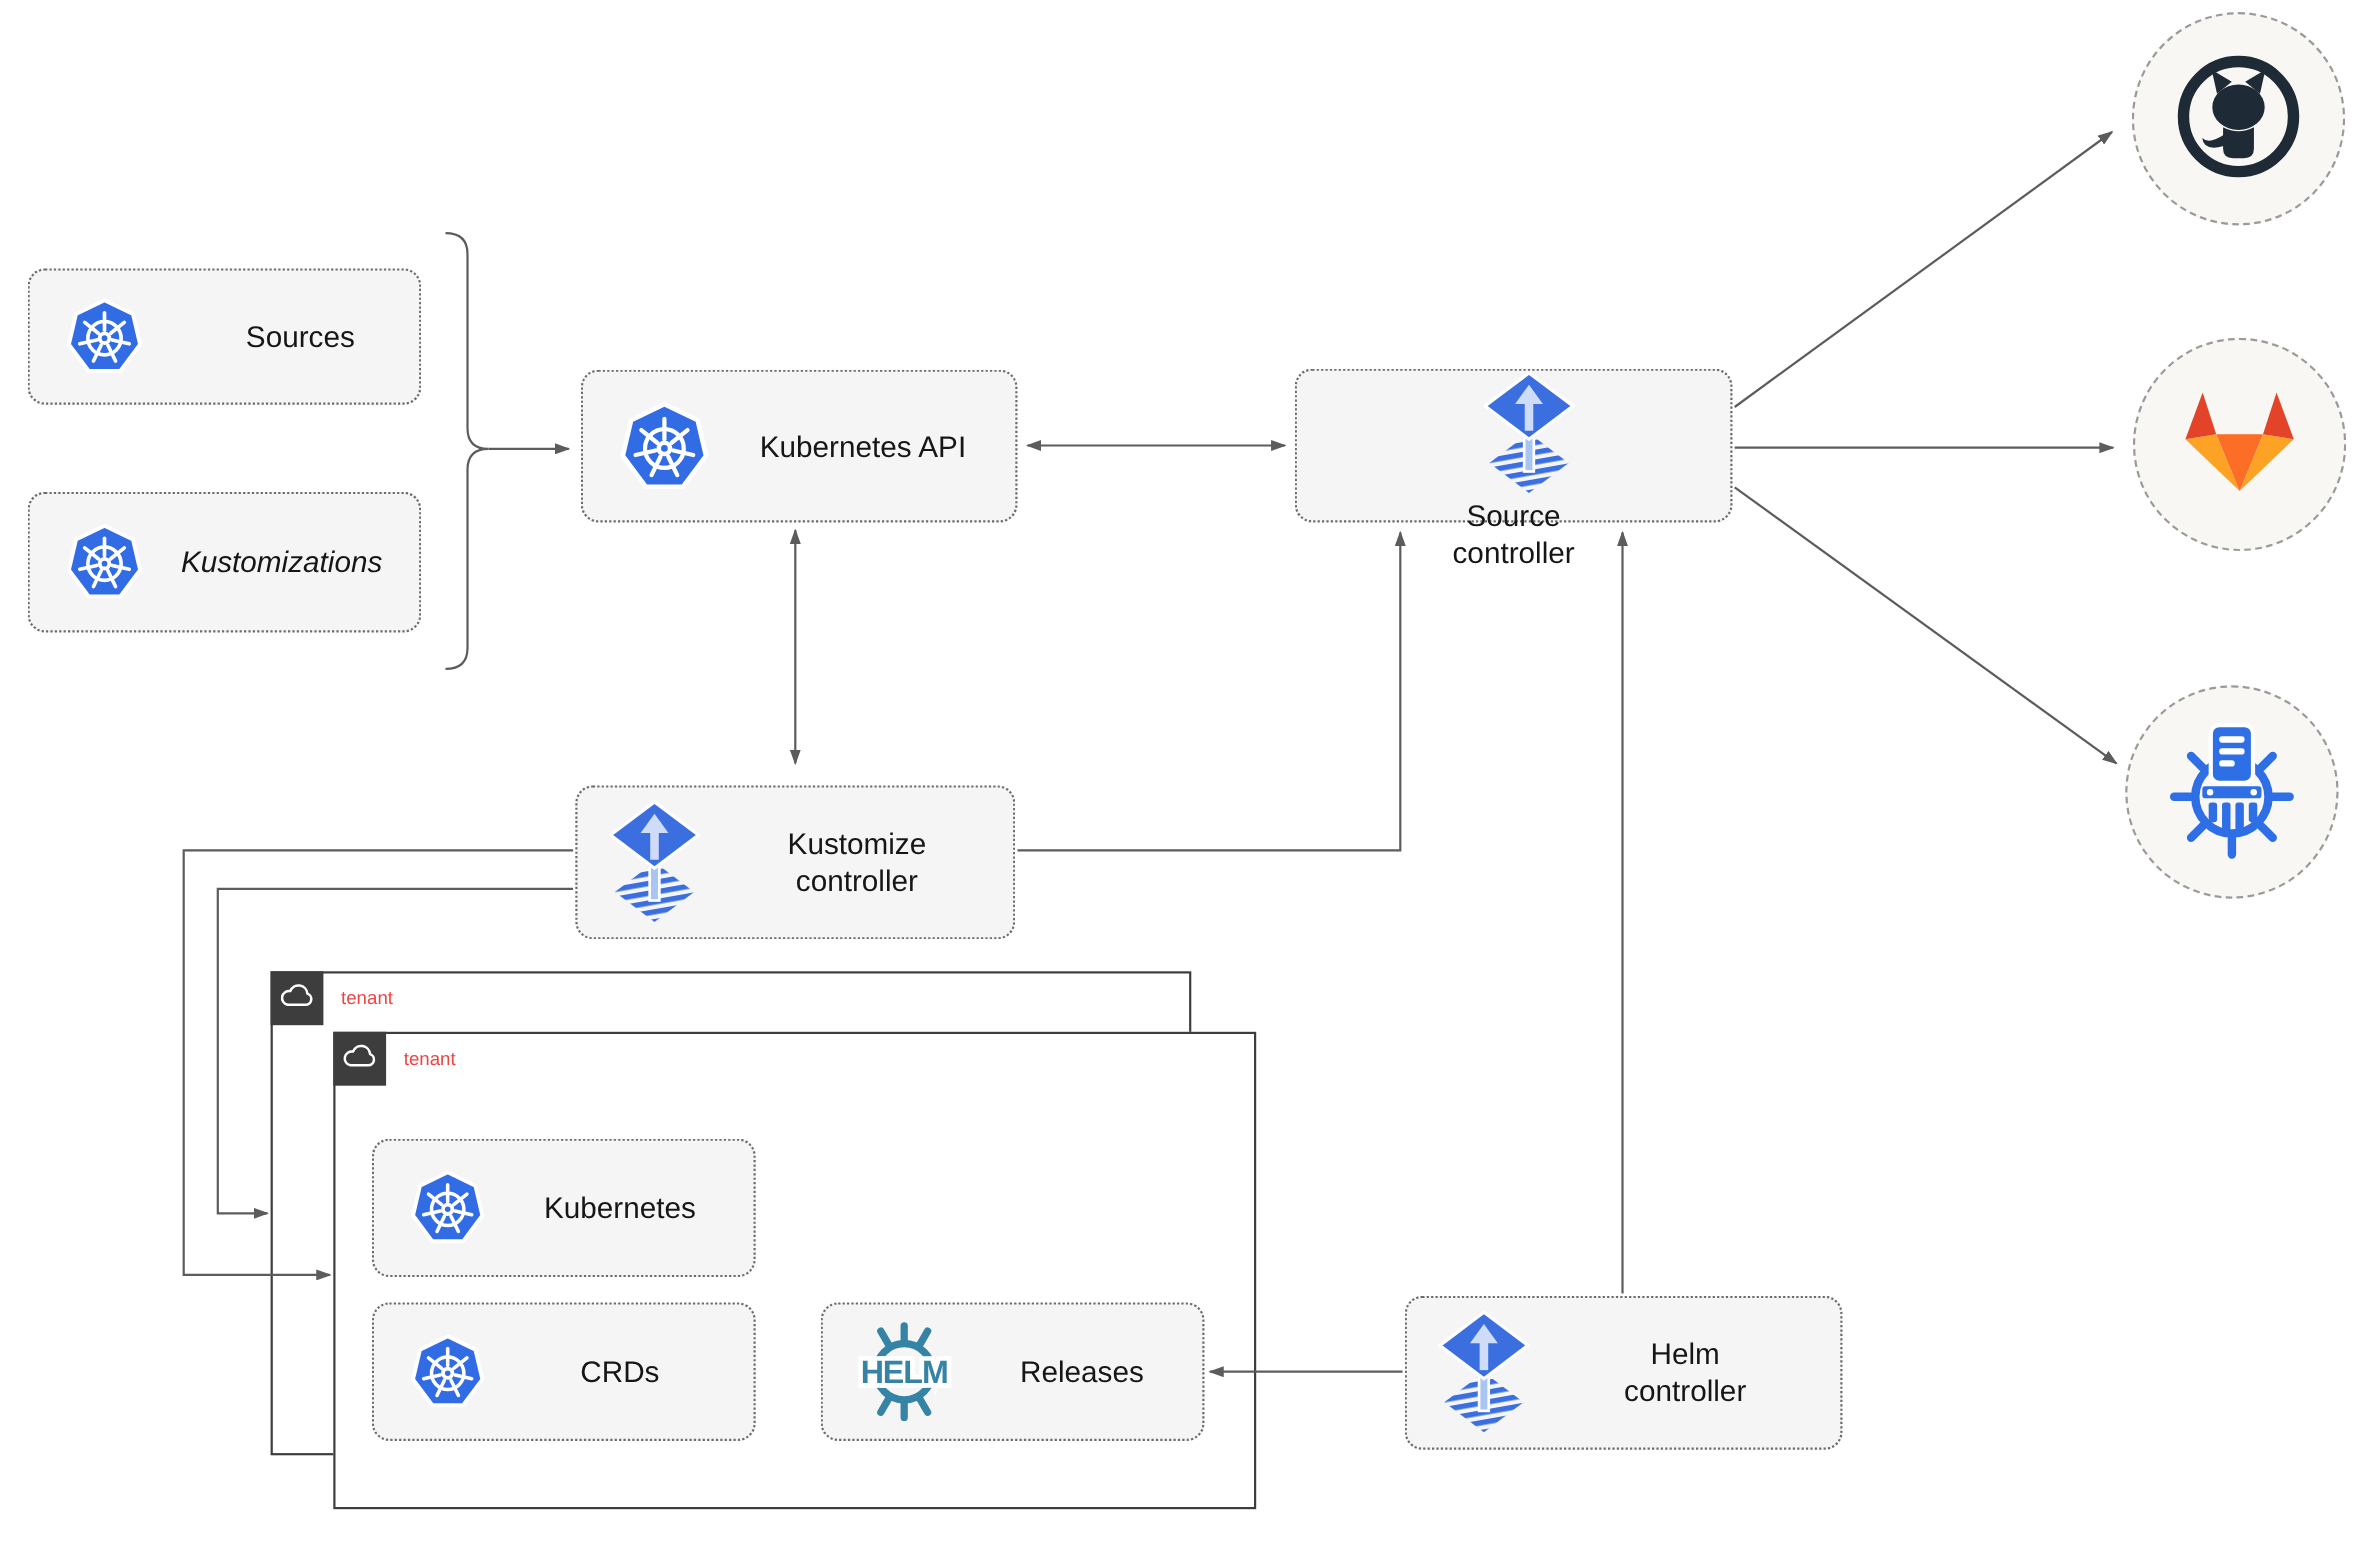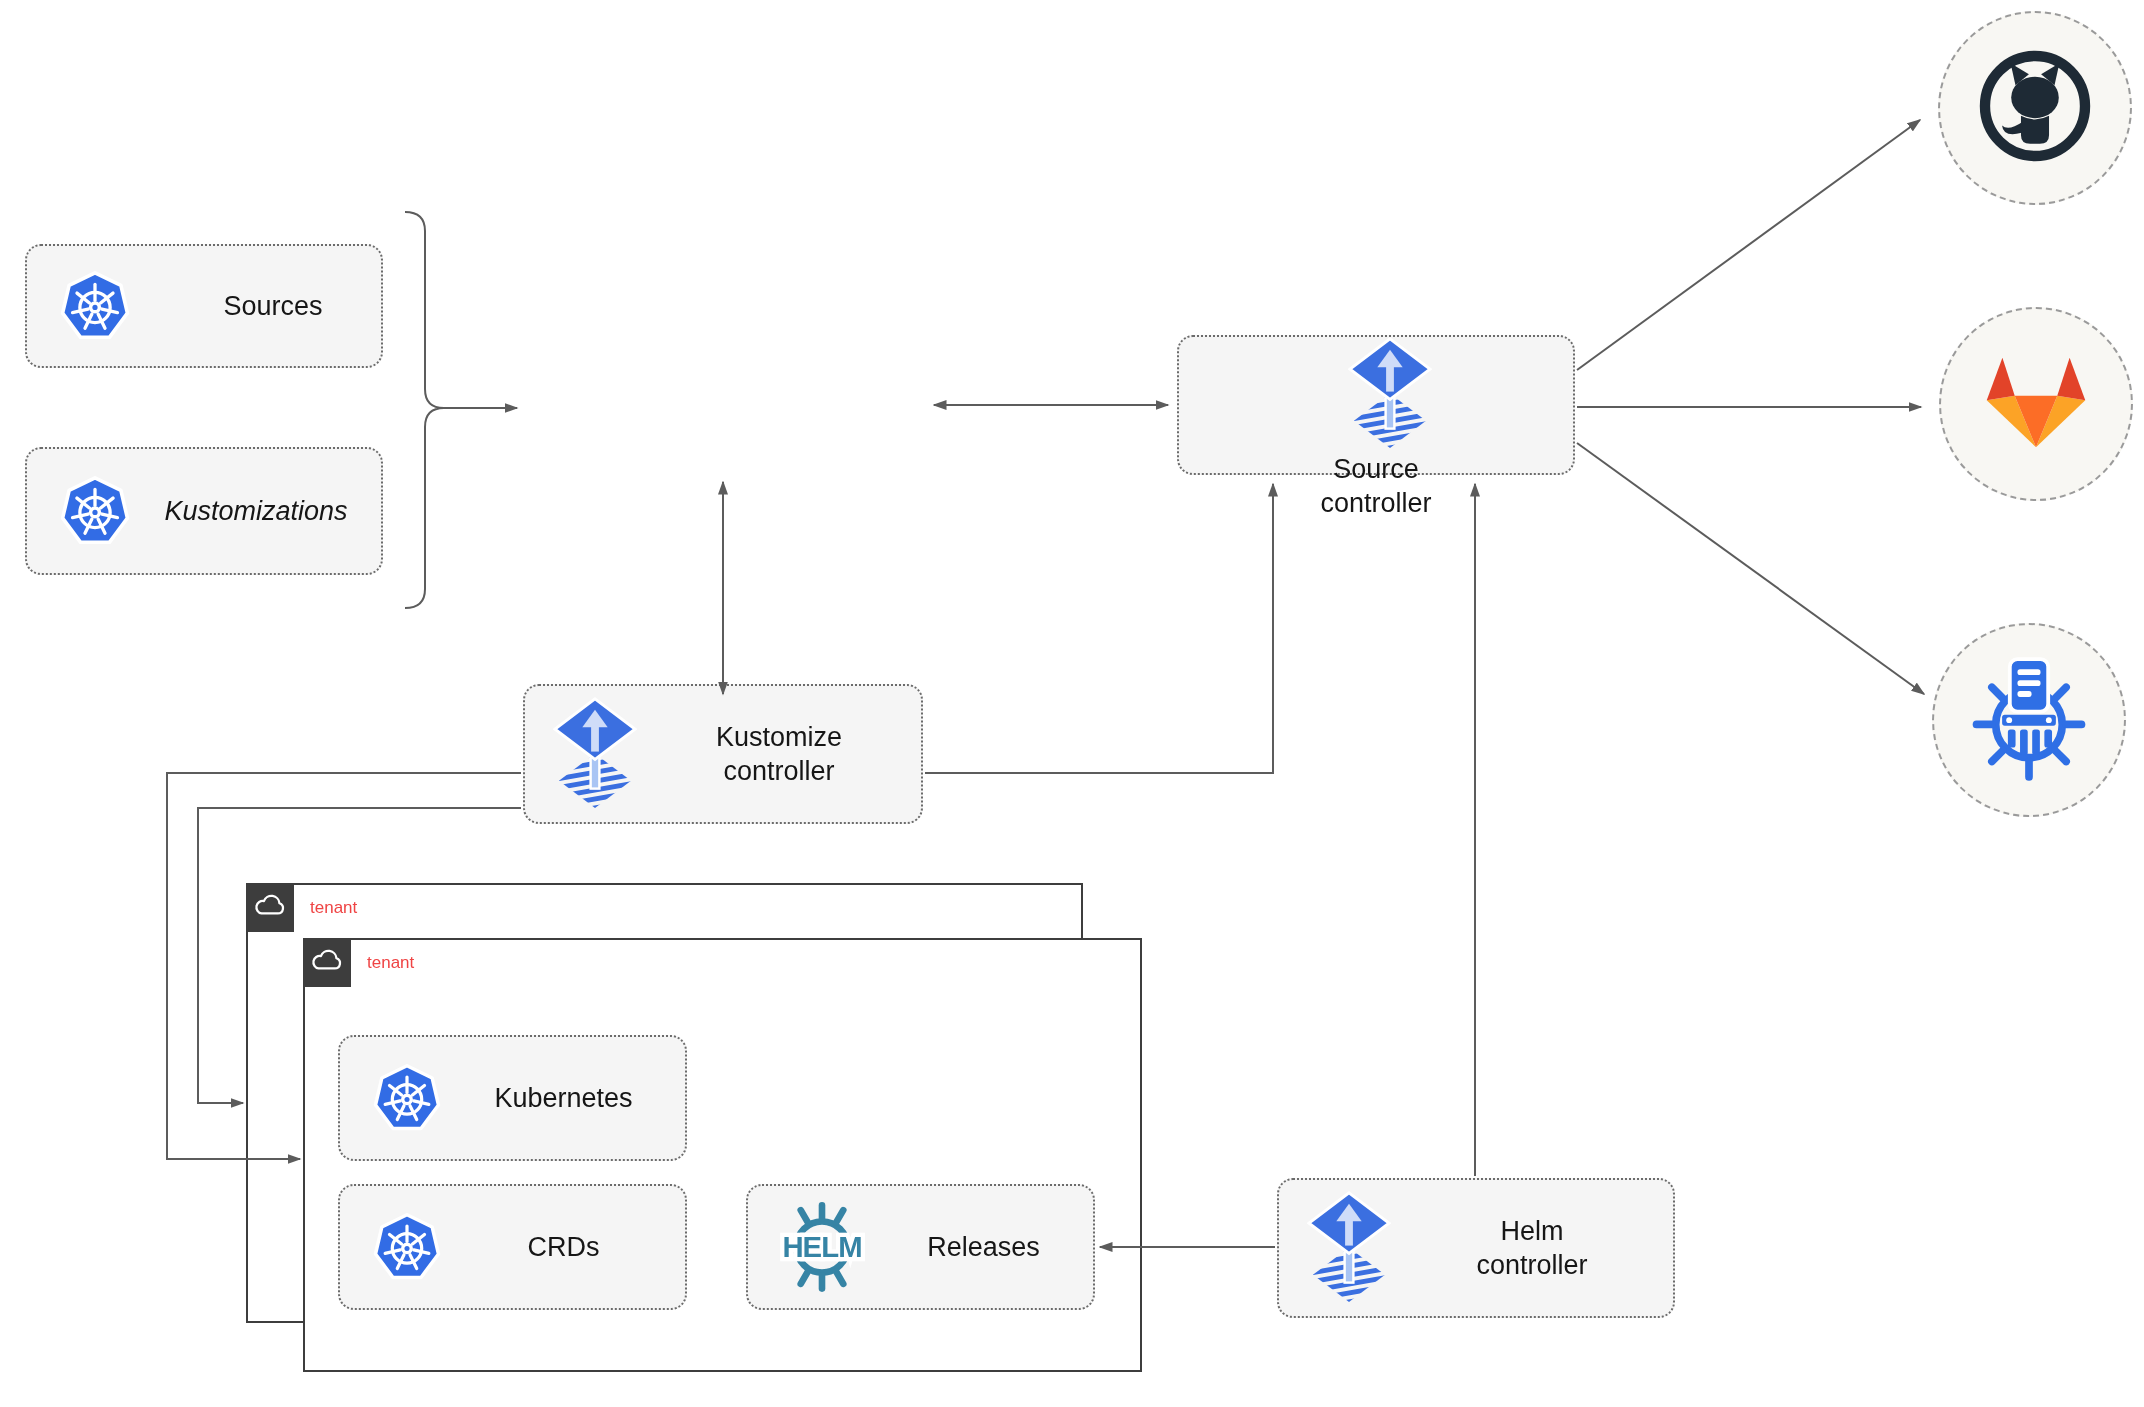--- a/index.html
+++ b/index.html
@@ -168,34 +168,42 @@
 
   <div class="dotted-box" style="left:25px;top:447px;width:358px;height:128px;font-style:italic;">
     <span class="icon-slot">
       <svg width="72" height="72">
           <use href="#sym-k8s"></use>
         </svg>
     </span>
     <div class="box-label">Kustomizations</div>
   </div>
 
+  <div class="dotted-box" style="left:528px;top:336px;width:397px;height:139px;">
+    <span class="icon-slot">
+      <svg width="84" height="84">
+          <use href="#sym-k8s"></use>
+        </svg>
+    </span>
+    <div class="box-label">Kubernetes API</div>
+  </div>
 
   <div class="dotted-box" style="left:1177px;top:335px;width:398px;height:140px;flex-direction:column;">
     <span class="icon-slot" style="margin-left:28px;">
       <svg width="84" height="115">
           <use href="#sym-flux"></use>
         </svg>
     </span>
     <div class="box-label">
       <div>Source</div>
       <div>controller</div>
     </div>
   </div>
 
-  <div class="dotted-box" style="left:523px;top:684px;width:400px;height:140px;">
+  <div class="dotted-box" style="left:523px;top:714px;width:400px;height:140px;">
     <span class="icon-slot" style="margin-left:28px;">
       <svg width="84" height="115">
           <use href="#sym-flux"></use>
         </svg>
     </span>
     <div class="box-label">
       <div>Kustomize</div>
       <div>controller</div>
     </div>
   </div>

